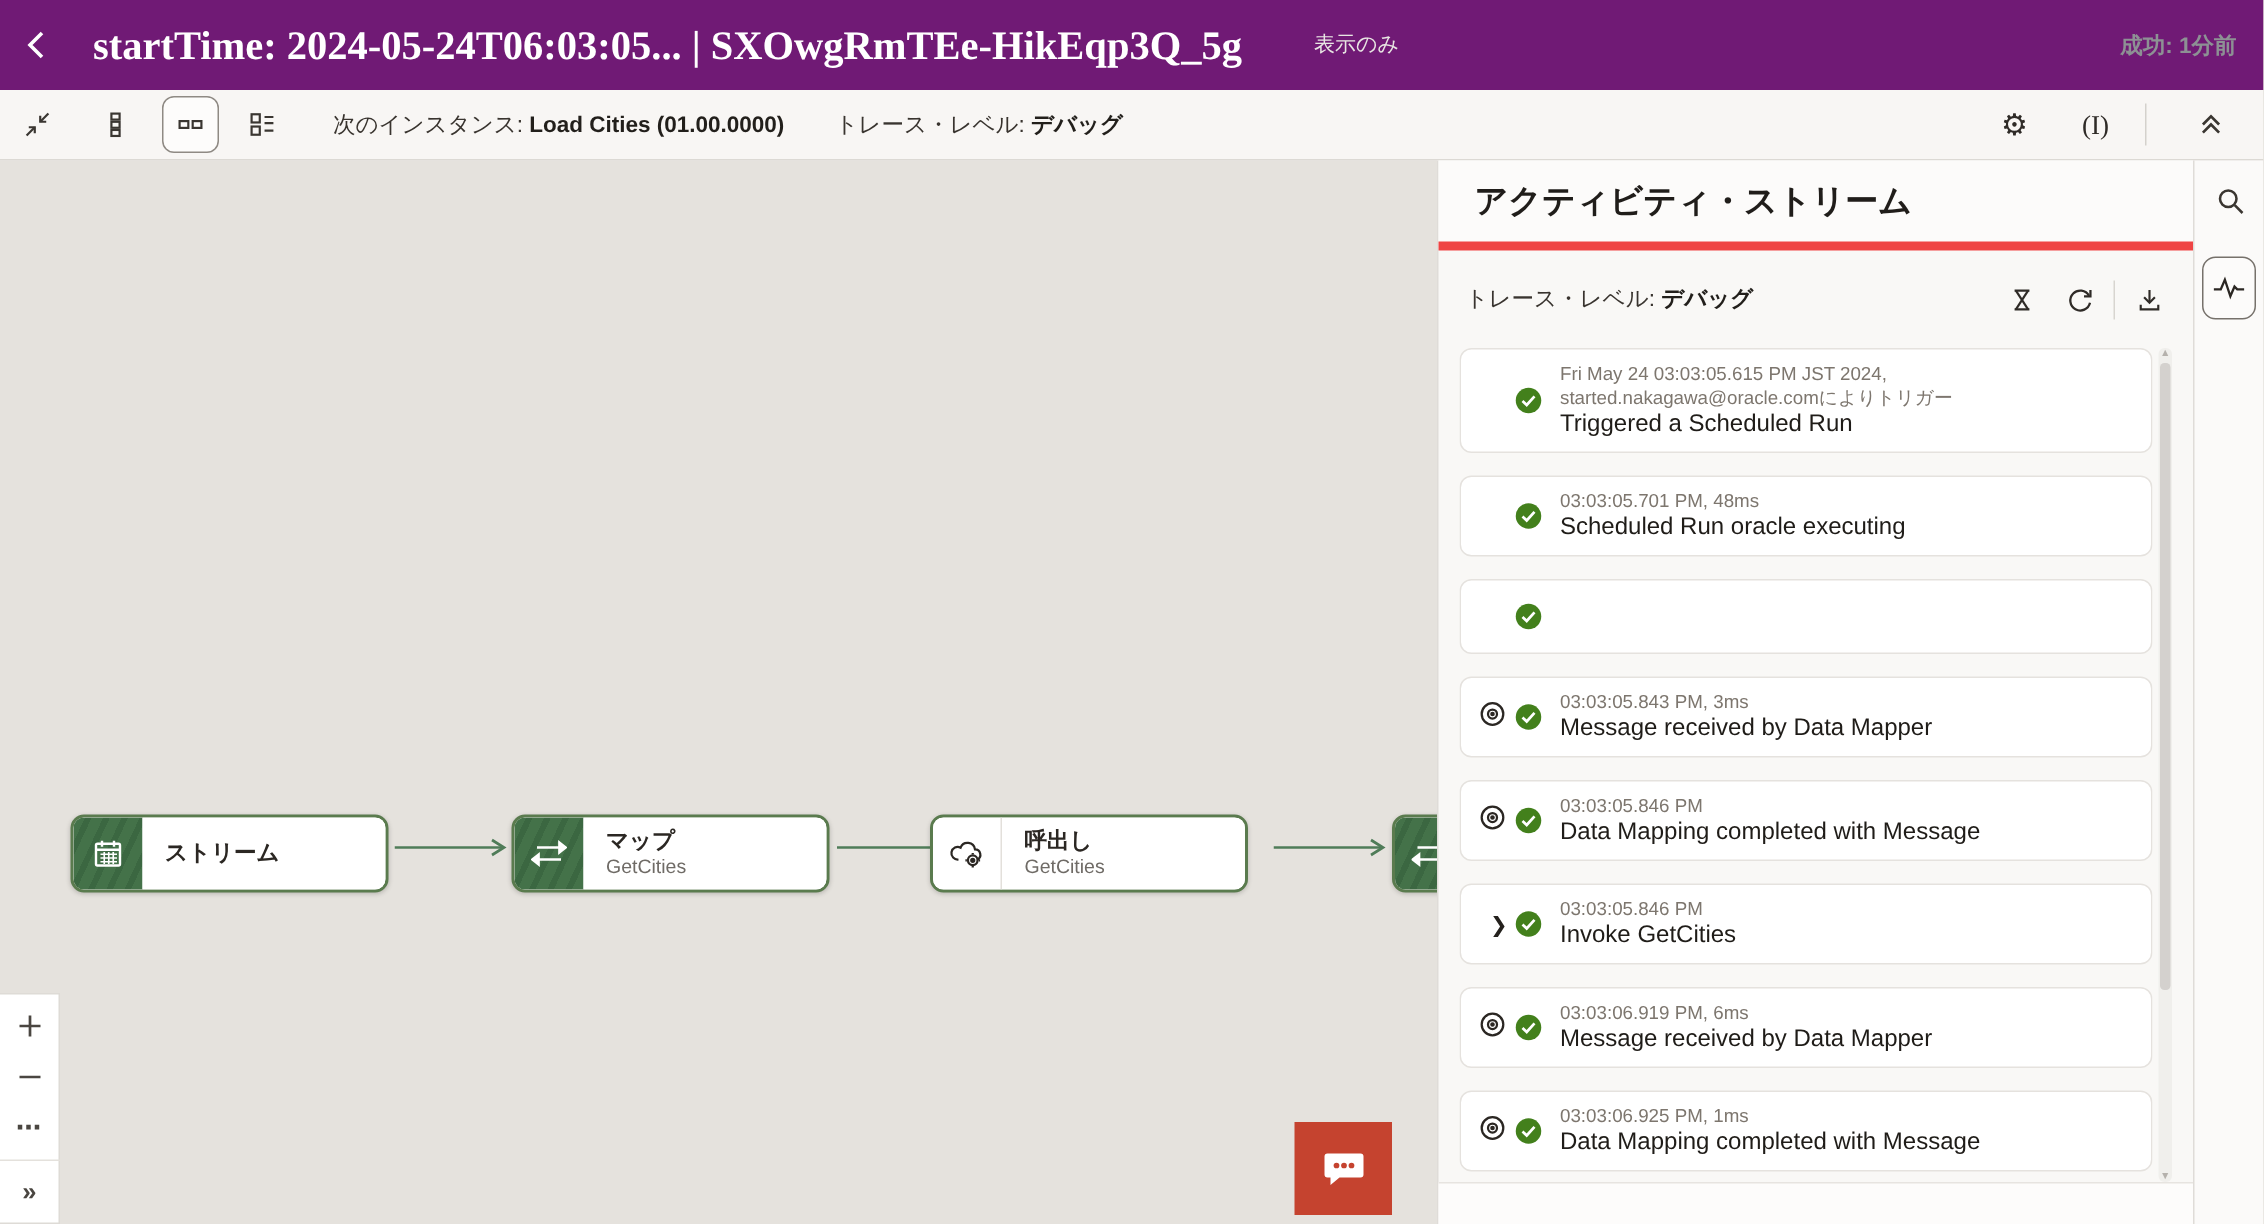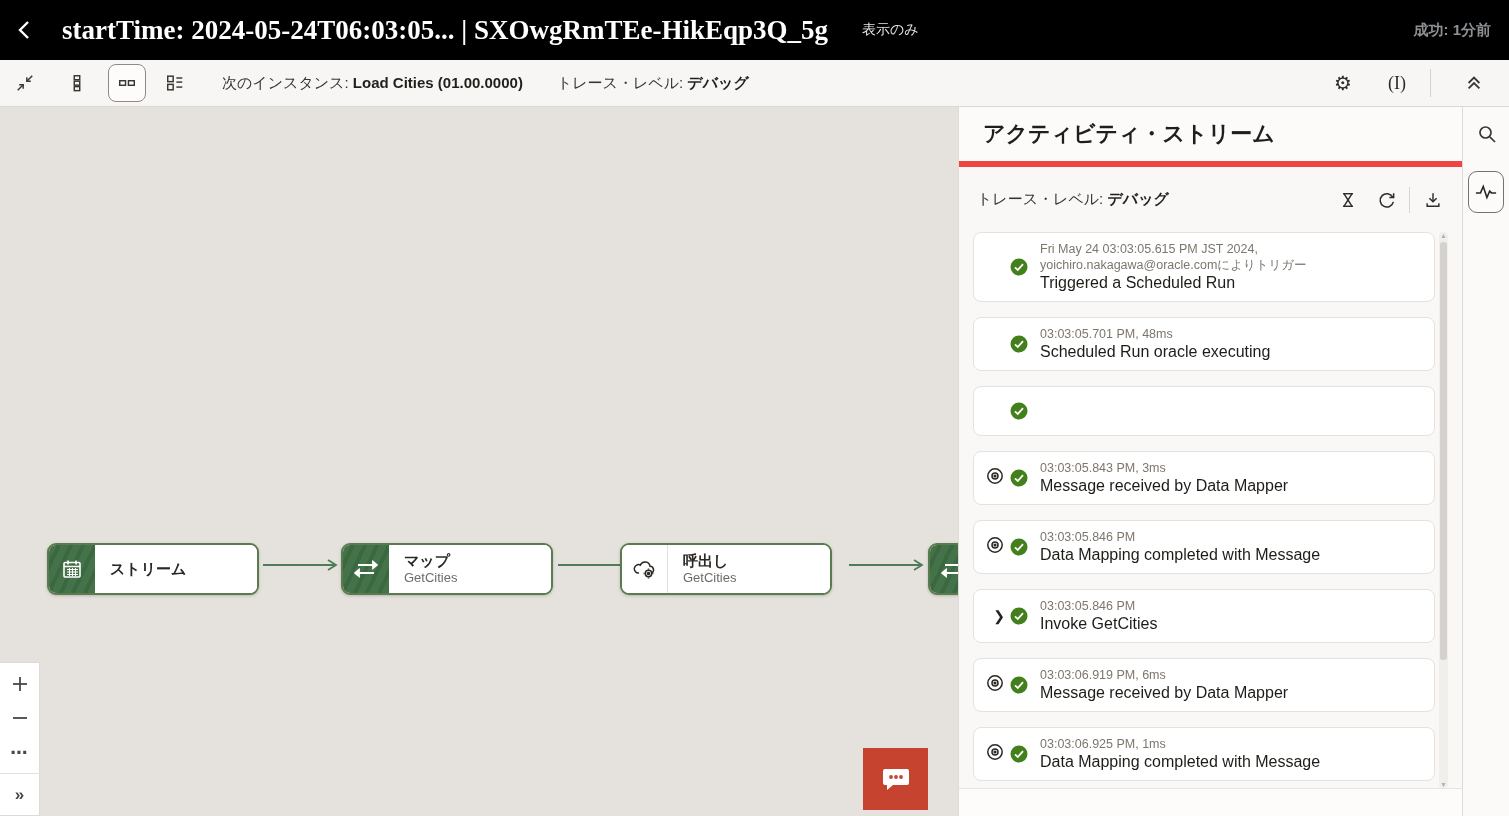--- a/index.html
+++ b/index.html
@@ -1,24 +1,24 @@
 <!DOCTYPE html>
 <html><head>
 <meta charset="utf-8">
 <style>
   * { margin:0; padding:0; box-sizing:border-box; }
   html,body { width:1509px; height:816px; overflow:hidden; }
   body { font-family:"Liberation Sans","DejaVu Sans",sans-serif; position:relative; background:#e5e2dd; }
 
   
-  .app-header { position:absolute; left:0; top:0; width:1509px; height:60px; background:#000000;
+  .app-header { position:absolute; left:0; top:0; width:1509px; height:60px; background:#701a75;
     display:flex; align-items:center; color:#fff; }
   .back-btn { width:48px; height:60px; display:flex; align-items:center; justify-content:center; cursor:pointer; }
   .hdr-title { font-family:"Liberation Serif","DejaVu Serif",serif; font-weight:bold; font-size:27px; margin-left:14px; white-space:nowrap; }
-  .view-only { font-size:14px; color:#e8e6e3; margin-left:34px; }
+  .view-only { font-size:14px; color:#e8e6e3; margin-left:48px; }
   .hdr-status { margin-left:auto; margin-right:18px; font-size:15px; font-weight:bold; color:#8d9194; }
 
   
   .toolbar { position:absolute; left:0; top:60px; width:1509px; height:47px; background:#f8f6f4;
     border-bottom:1px solid #dcd9d4; display:flex; align-items:center; color:#2f2b27; }
   .tb-icon { width:38px; height:38px; display:flex; align-items:center; justify-content:center; cursor:pointer; margin-left:6px; }
   .tb-icon svg { stroke:#3a3631; fill:none; stroke-width:1.6; }
   .tb-icon.selected { border:1px solid #8f8a84; border-radius:8px; background:#fdfcfb; }
   .tb-text { font-size:15px; color:#39342f; margin-left:28px; white-space:nowrap; }
   .tb-text b { color:#221f1b; }
@@ -319,21 +319,21 @@
       <span class="i-check">
         <svg width="18" height="18" viewBox="0 0 18 18">
               <circle cx="9" cy="9" r="8.5" fill="#43801c"></circle>
               <polyline points="5,9.3 7.8,12 13,6.2" stroke="#fff" stroke-width="1.8" fill="none"></polyline>
             </svg>
       </span>
     </div>
     <div class="ec-body">
       <div class="ec-meta">
             <div>Fri May 24 03:03:05.615 PM JST 2024,</div>
-            <div>yoichiro.nakagawa@oracle.comによりトリガー</div>
+            <div>started.nakagawa@oracle.comによりトリガー</div>
           </div>
       <div class="ec-title">Triggered a Scheduled Run</div>
     </div>
   </div>
       <div class="event-card">
     <div class="ec-icons">
 
       <span class="i-check">
         <svg width="18" height="18" viewBox="0 0 18 18">
               <circle cx="9" cy="9" r="8.5" fill="#43801c"></circle>

